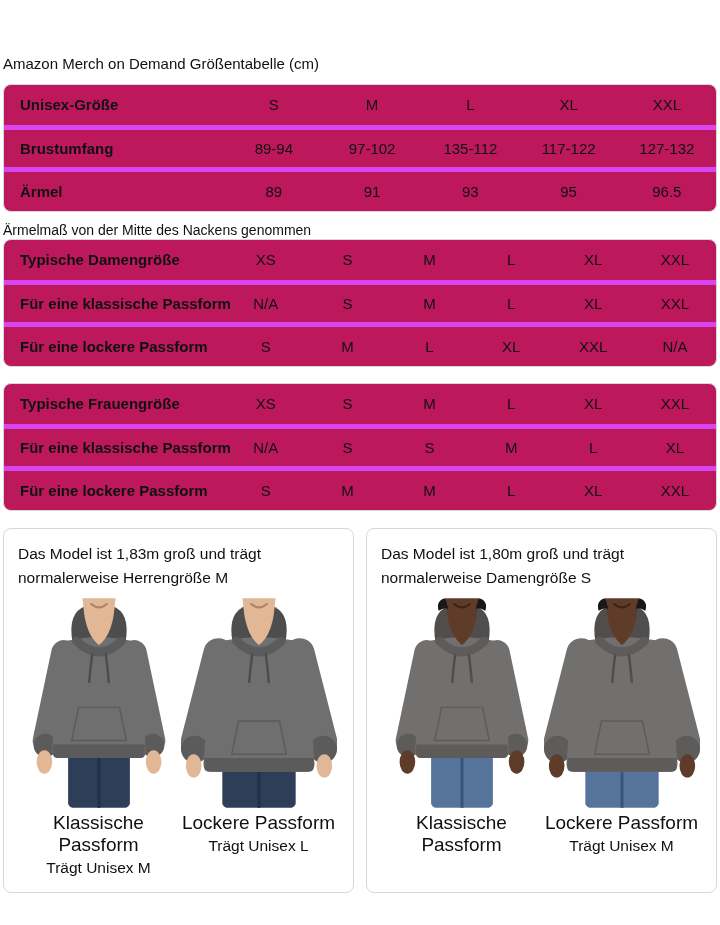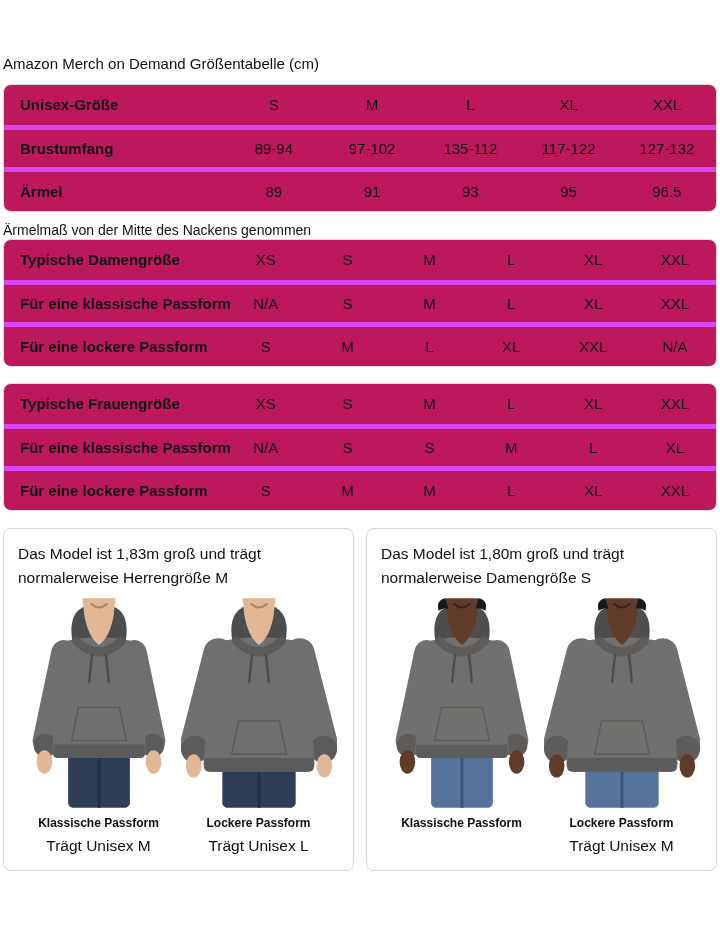--- a/index.html
+++ b/index.html
@@ -16,21 +16,21 @@
   .note{font-size:14px;margin-top:10px;line-height:17px;}
   .subhead{font-size:15px;font-weight:400;margin:24px 0 11px 0;line-height:18px;}
   .mt{margin-top:16px;}
   .cards{display:flex;gap:12px;margin-top:17px;}
   .card{flex:1;border:1px solid #d5d9d9;border-radius:8px;padding:13px 14px 12px 14px;}
   .desc{font-size:15.5px;line-height:24px;}
   .figs{display:flex;justify-content:center;gap:4px;margin-top:8px;}
   .figcol{width:156px;text-align:center;}
   .fig{width:156px;height:210px;}
   .fig svg{display:block;}
-  .cap-b{font-weight:700;font-size:12px;line-height:22px;margin-top:4px;}
+  .cap-b{font-weight:400;font-size:19px;line-height:22px;margin-top:4px;}
   .cap{font-size:15.5px;line-height:24px;}
 </style>
 </head>
 <body>
 
 <div class="page">
 
   <div class="title">Amazon Merch on Demand Größentabelle (cm)</div>
 
   <div class="tbl">

